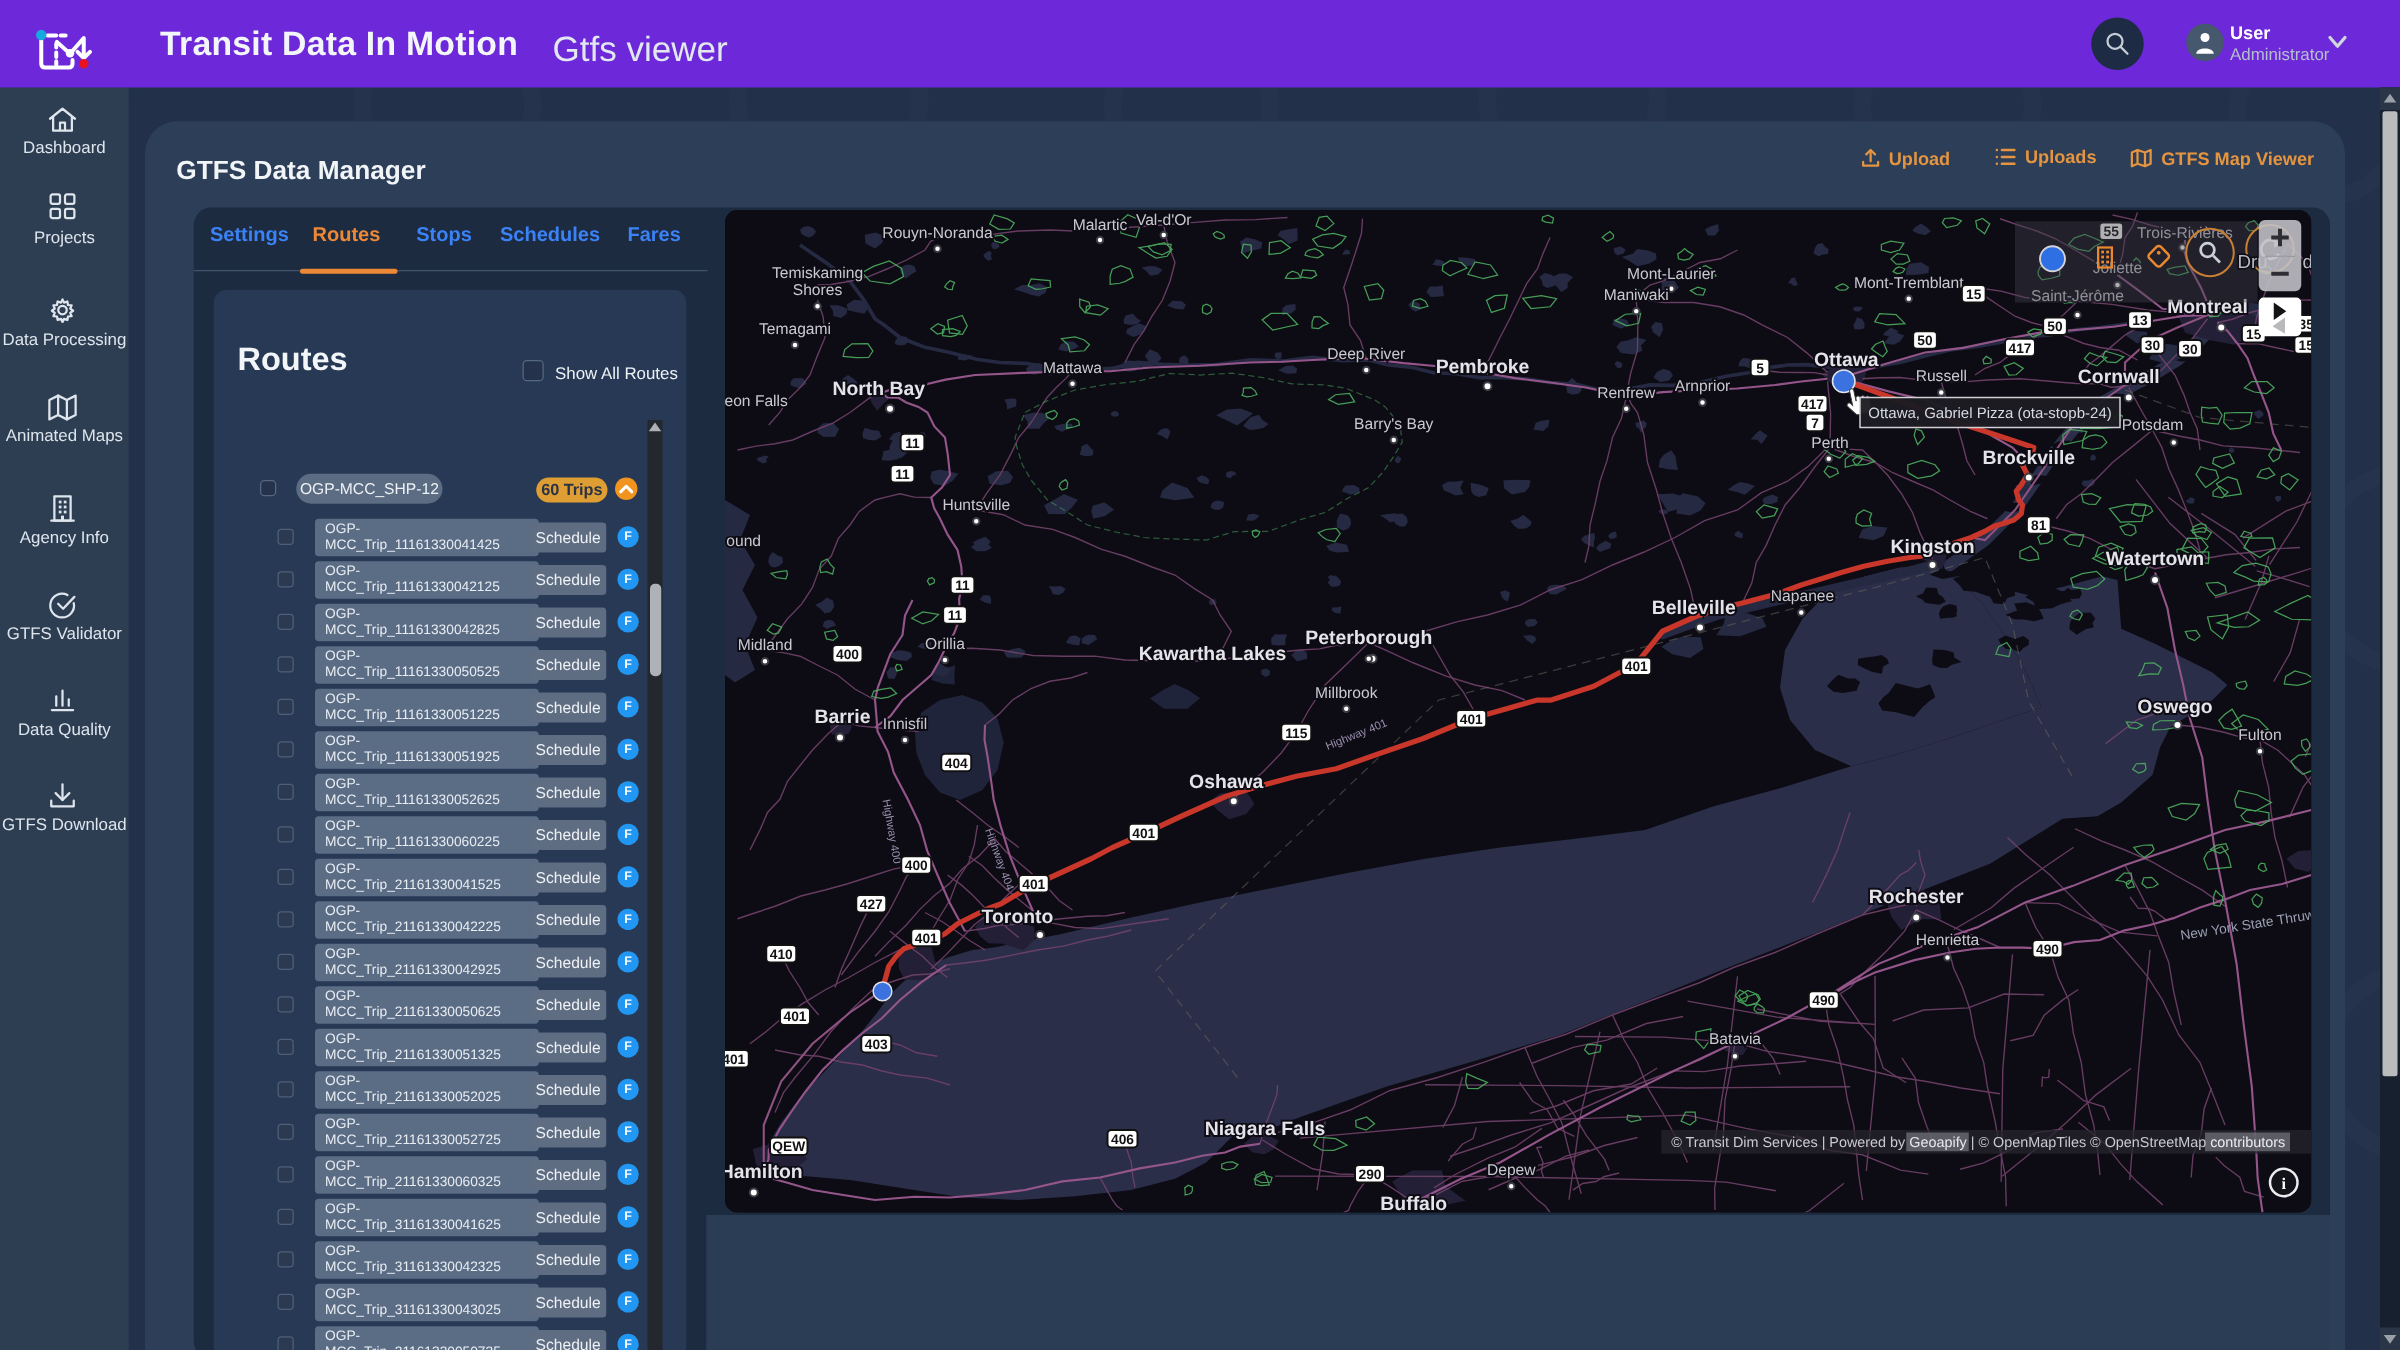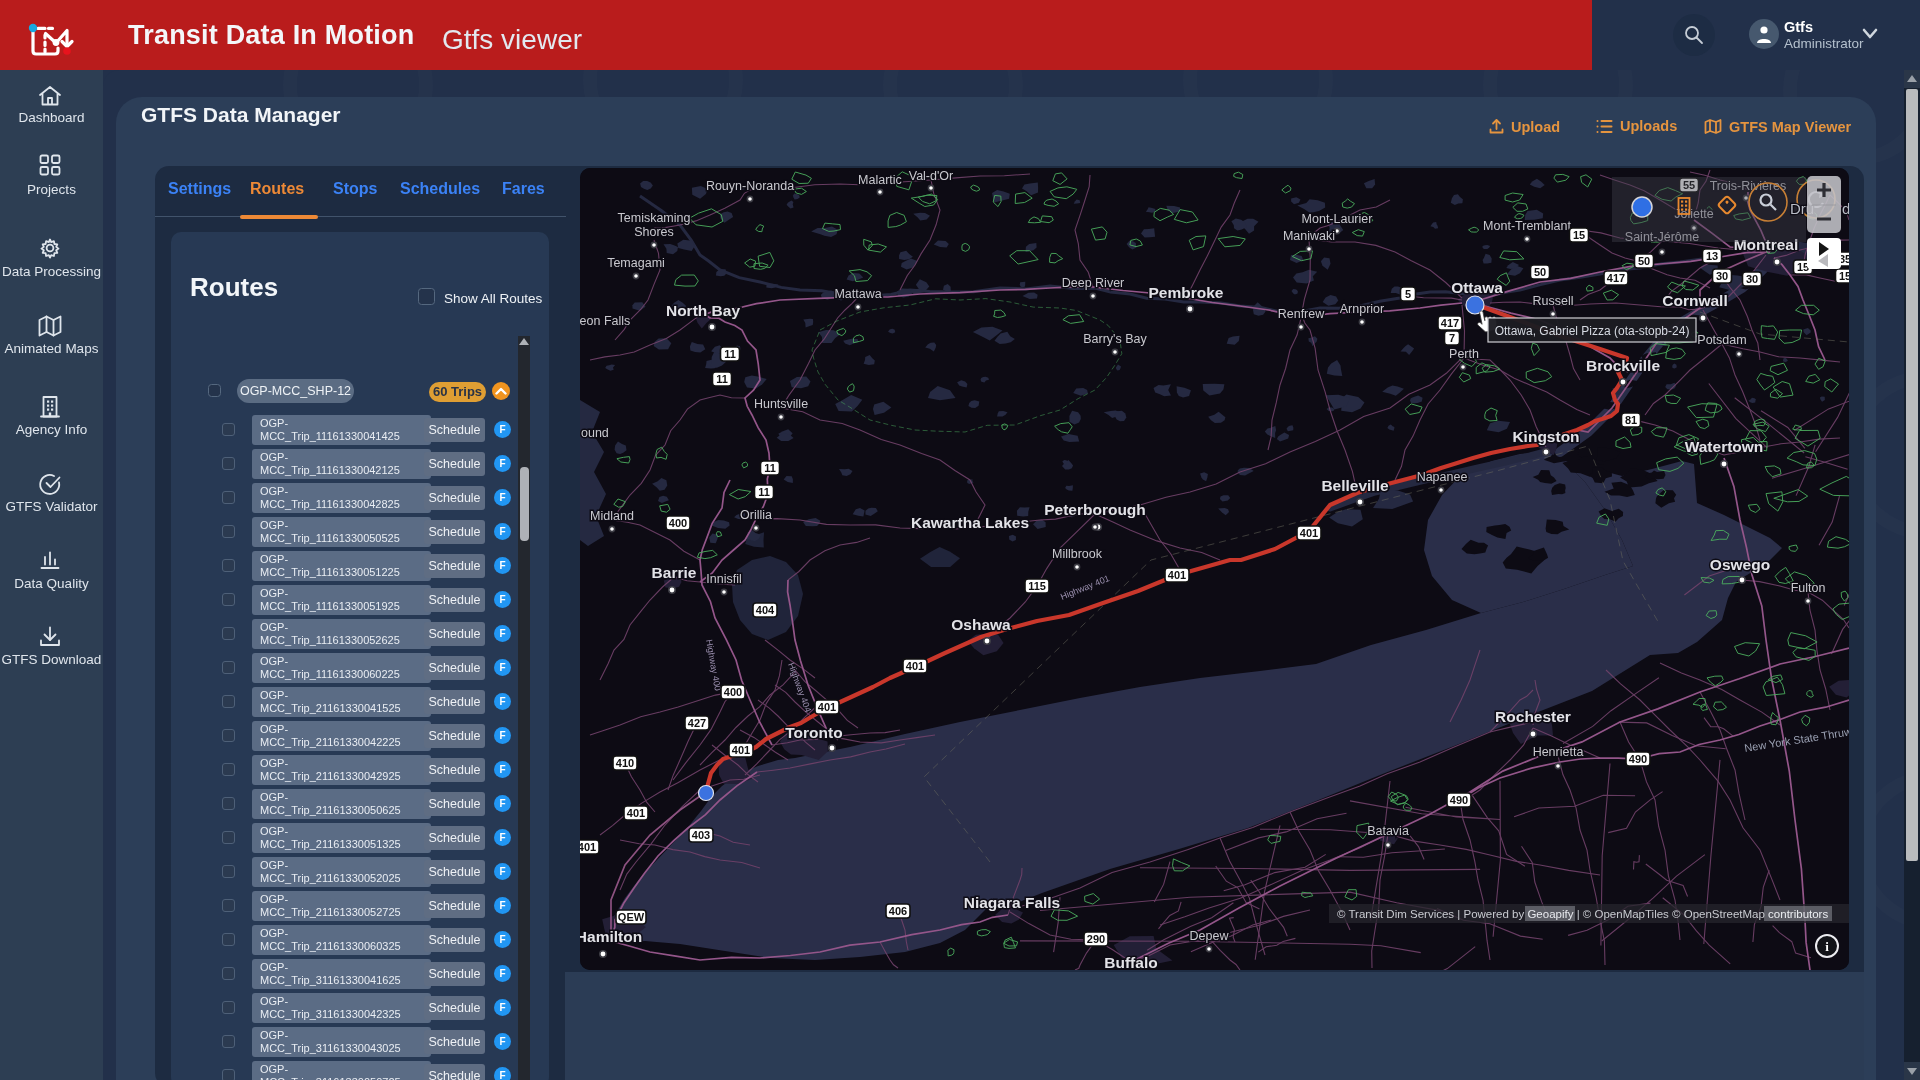--- a/index.html
+++ b/index.html
@@ -1,34 +1,34 @@
 <!DOCTYPE html>
 <html><head><meta charset="utf-8">
 <style>
 * { margin:0; padding:0; box-sizing:border-box; }
 html,body { width:1920px; height:1080px; overflow:hidden; background:#22304a;
   font-family:"Liberation Sans", sans-serif; }
 .abs { position:absolute; }
 
-#topbar { position:absolute; left:0; top:0; width:1592px; height:70px; background:#b91c1c; z-index:30; }
+#topbar { position:absolute; left:0; top:0; width:1920px; height:70px; background:#6d28d9; z-index:30; }
 #title { position:absolute; left:128px; top:20px; font-size:27px; font-weight:700; color:#f3f6f9; letter-spacing:0.2px; }
 #subtitle { position:absolute; left:442px; top:24px; font-size:28px; color:#e2e8ef; }
 #searchc { position:absolute; left:1673px; top:14px; width:42px; height:42px; border-radius:50%; background:#1d2c44; }
 #avatar { position:absolute; left:1749px; top:19px; width:30px; height:30px; border-radius:50%; background:#46586e; }
 #uname { position:absolute; left:1784px; top:19px; font-size:14.5px; font-weight:700; color:#fff; }
 #urole { position:absolute; left:1784px; top:36px; font-size:13.5px; color:#b4c0cd; }
 
 #sidebar { position:absolute; left:0; top:70px; width:103px; height:1010px; background:#2d3e53; z-index:20; }
 .sic { position:absolute; left:37px; }
 .slab { position:absolute; left:0; width:103px; text-align:center; font-size:13.5px; color:#dfe5ec; }
 
 #content { position:absolute; left:103px; top:70px; width:1817px; height:1010px; background:#22304a; overflow:hidden; border-radius:16px 0 0 0; }
 .ring { position:absolute; border-radius:50%; border:14px solid rgba(255,255,255,0.015); }
 #outer { position:absolute; left:13px; top:27px; width:1760px; height:990px; background:#2c3e58; border-radius:26px 26px 0 0; }
-#ptitle { position:absolute; left:25px; top:6px; font-size:21px; font-weight:700; color:#f2f5f8; }
+#ptitle { position:absolute; left:25px; top:28px; font-size:21px; font-weight:700; color:#f2f5f8; }
 .hlink { position:absolute; top:21px; font-size:14.5px; font-weight:700; color:#e5943f; }
 #inner { position:absolute; left:39px; top:69px; width:1709px; height:921px; background:#1d2b41; border-radius:14px; }
 
 .tab { position:absolute; top:14px; font-size:16px; font-weight:700; color:#3b82f6; }
 #tabline { position:absolute; left:0px; top:50px; width:411px; height:1px; background:#41536b; }
 #tabactive { position:absolute; left:85px; top:49px; width:78px; height:4px; border-radius:2px; background:#ed8936; }
 
 #card { position:absolute; left:16px; top:66px; width:378px; height:855px; background:#273954; border-radius:10px; }
 #rtitle { position:absolute; left:19px; top:40px; font-size:26px; font-weight:700; color:#f3f6f9; }
 .cb { position:absolute; background:#24334b; border:1.6px solid #55687f; border-radius:3.5px; }
@@ -91,21 +91,21 @@
     <circle cx="9" cy="9" r="6" fill="none" stroke="#c6cdd6" stroke-width="1.8"></circle>
     <line x1="13.5" y1="13.5" x2="19" y2="19" stroke="#c6cdd6" stroke-width="1.8" stroke-linecap="round"></line>
       </svg>
     </div>
   <div id="avatar">
       <svg style="position:absolute;left:6px;top:5px" width="18" height="20" viewBox="0 0 18 20">
     <circle cx="9" cy="6" r="3.6" fill="#fff"></circle>
         <path d="M2,19 C2,13.5 16,13.5 16,19 Z" fill="#fff"></path>
       </svg>
     </div>
-  <div id="uname">Gtfs</div>
+  <div id="uname">User</div>
   <div id="urole">Administrator</div>
   <svg class="abs" style="left:1862px;top:28px" width="16" height="12" viewBox="0 0 16 12">
     <path d="M2,2 L8,9 L14,2" fill="none" stroke="#cfd6de" stroke-width="2.6" stroke-linecap="round" stroke-linejoin="round"></path>
     </svg>
 </div>
 
 <div id="sidebar">
 <svg class="sic" style="top:13px" width="26" height="26" viewBox="0 0 26 26">
       <path fill="none" stroke="#dfe5ec" stroke-width="1.8" stroke-linecap="round" stroke-linejoin="round" d="M3,12 L13,4 L23,12 M5.5,10.5 V21.5 H20.5 V10.5 M11,21.5 V15 H15 V21.5"></path>
     </svg>

